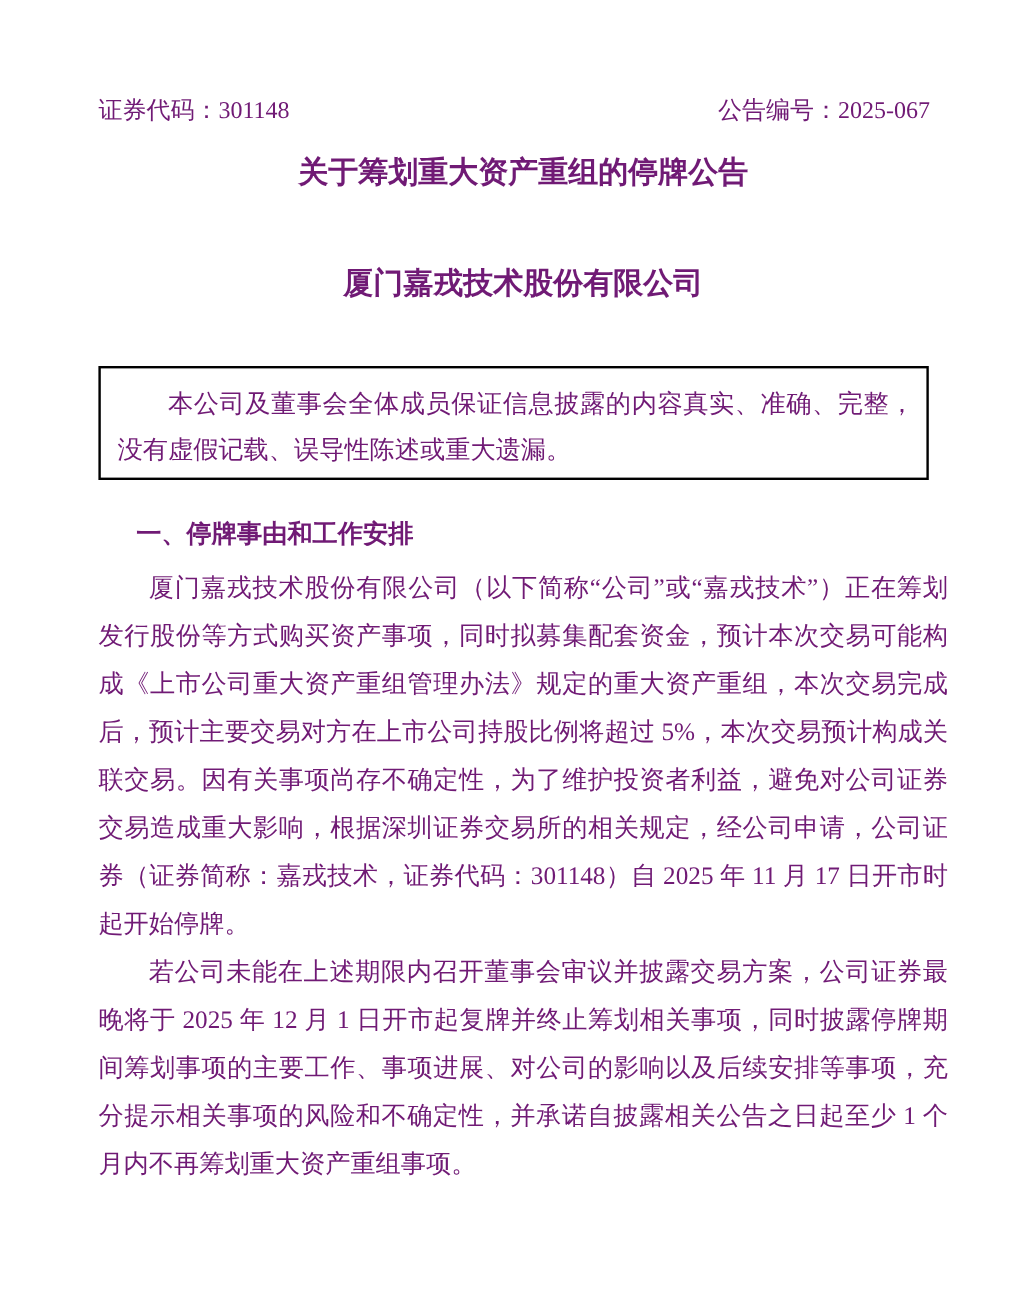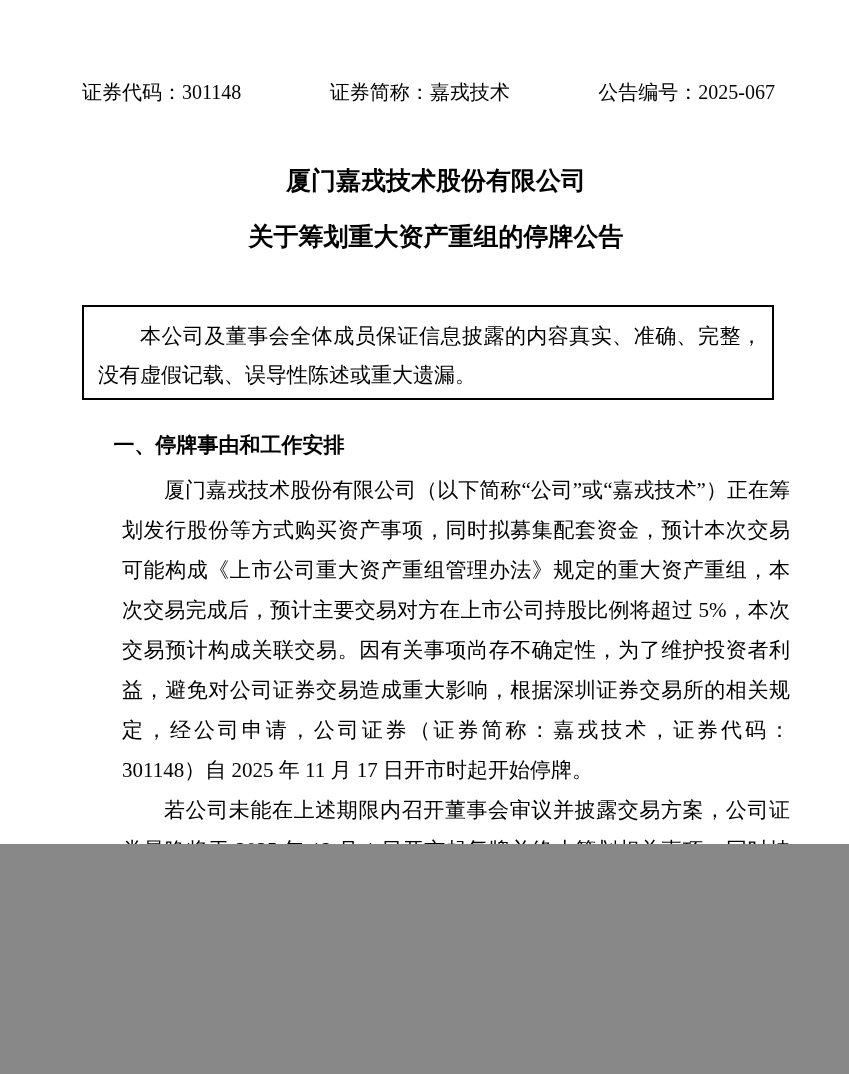--- a/index.html
+++ b/index.html
@@ -1,23 +1,23 @@
 <!DOCTYPE html>
 <html><head>
 <meta charset="utf-8">
 <style>
   * { margin: 0; padding: 0; box-sizing: border-box; }
   html, body { background: #888; }
   .page {
     position: relative;
     width: 849px;
-    height: 844px;
+    height: 1074px;
     margin: 0 auto;
     background: #ffffff;
-    color: #000000;
+    color: #701a75;
     font-family: "Liberation Serif", "DejaVu Serif", serif;
     padding: 78px 59px 0 82px;
     overflow: hidden;
   }
   .doc-header {
     display: flex;
     justify-content: space-between;
     align-items: baseline;
     font-size: 20px;
     line-height: 28px;
@@ -51,37 +51,35 @@
     font-weight: bold;
     line-height: 30px;
     text-indent: 1.5em;
   }
   .body-text { margin-top: 10px; }
   .body-text p {
     font-size: 21px;
     line-height: 40px;
     text-indent: 2em;
     text-align: justify;
-    margin-left: 40px;
   }
 </style>
 </head>
 <body>
 
 <div class="page">
 
   <div class="doc-header">
     <span>证券代码：301148</span>
-    <span>证券简称：嘉戎技术</span>
     <span>公告编号：2025-067</span>
   </div>
 
+  <h1 class="title-line title-subject">关于筹划重大资产重组的停牌公告</h1>
+
   <h1 class="title-line title-company">厦门嘉戎技术股份有限公司</h1>
-
-  <h1 class="title-line title-subject">关于筹划重大资产重组的停牌公告</h1>
 
   <div class="disclaimer-box">
     <p>本公司及董事会全体成员保证信息披露的内容真实、准确、完整，没有虚假记载、误导性陈述或重大遗漏。</p>
   </div>
 
   <h2 class="section-heading">一、停牌事由和工作安排</h2>
 
   <div class="body-text">
     <p>厦门嘉戎技术股份有限公司（以下简称“公司”或“嘉戎技术”）正在筹划发行股份等方式购买资产事项，同时拟募集配套资金，预计本次交易可能构成《上市公司重大资产重组管理办法》规定的重大资产重组，本次交易完成后，预计主要交易对方在上市公司持股比例将超过 5%，本次交易预计构成关联交易。因有关事项尚存不确定性，为了维护投资者利益，避免对公司证券交易造成重大影响，根据深圳证券交易所的相关规定，经公司申请，公司证券（证券简称：嘉戎技术，证券代码：301148）自 2025 年 11 月 17 日开市时起开始停牌。</p>
     <p>若公司未能在上述期限内召开董事会审议并披露交易方案，公司证券最晚将于 2025 年 12 月 1 日开市起复牌并终止筹划相关事项，同时披露停牌期间筹划事项的主要工作、事项进展、对公司的影响以及后续安排等事项，充分提示相关事项的风险和不确定性，并承诺自披露相关公告之日起至少 1 个月内不再筹划重大资产重组事项。</p>

